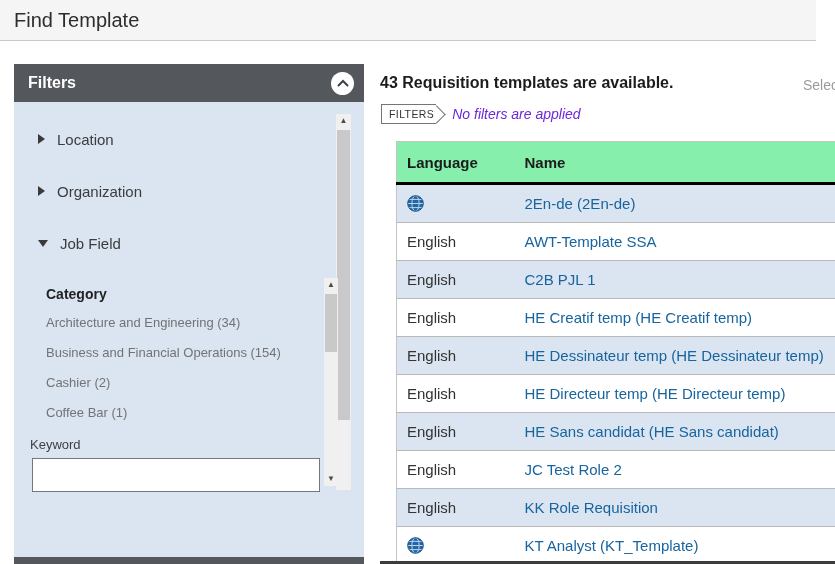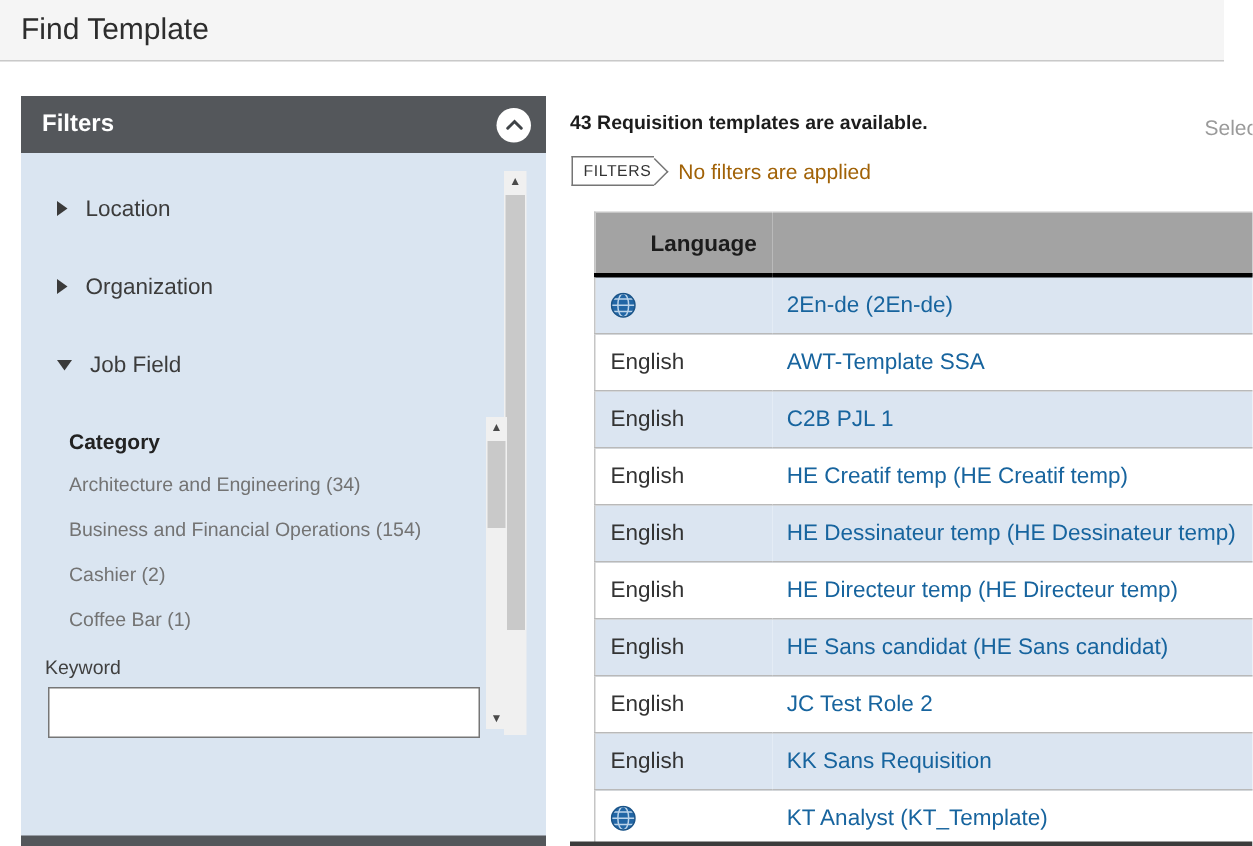--- a/index.html
+++ b/index.html
@@ -65,43 +65,43 @@
     position: absolute; left: 0; width: 100%; height: 14px;
     font-size: 8px; color: #4a4a4a; text-align: center; line-height: 14px;
   }
   .sb-arrow.up { top: 0; }
   .sb-arrow.down { bottom: 0; }
   .sb-thumb { position: absolute; left: 1px; width: calc(100% - 2px); background: #c9c9c9; }
   .sb-outer .sb-thumb { top: 16px; height: 290px; }
   .sb-inner .sb-thumb { top: 16px; height: 58px; }
 
   
-  .summary { position: absolute; left: 380px; top: 74px; font-size: 13px; font-weight: bold; color: #1c1c1c; }
+  .summary { position: absolute; left: 380px; top: 74px; font-size: 16px; font-weight: bold; color: #1c1c1c; }
   .select-link { position: absolute; left: 803px; top: 77px; font-size: 14px; color: #9a9a9a; text-decoration: none; white-space: nowrap; }
 
   .filters-row { position: absolute; left: 381px; top: 104px; display: flex; align-items: center; }
   .filters-tag {
     position: relative; display: inline-block;
     border: 1px solid #757575; border-right: none;
     padding: 3px 2px 3px 7px; font-size: 10.5px; letter-spacing: 0.4px; color: #333;
     margin-right: 16px; background: transparent;
   }
   .filters-tag .tag-point {
     position: absolute; top: 3px; right: -7px; width: 13px; height: 13px;
     background: #ffffff; border-top: 1px solid #757575; border-right: 1px solid #757575;
     transform: rotate(45deg);
   }
   .filters-tag .tag-text { position: relative; z-index: 1; }
-  .filters-status { font-size: 14px; color: #a16207; }
+  .filters-status { font-size: 14px; color: #6d28d9; font-style: italic; }
 
   .table-wrap { position: absolute; left: 396px; top: 141px; width: 620px; }
   table.templates { border-collapse: collapse; width: 620px; table-layout: fixed; background: #fff; border-top: 1px solid #c5c5c5; border-left: 1px solid #c5c5c5; }
   table.templates th {
-    text-align: right; font-size: 15px; font-weight: bold; color: #1c1c1c;
-    padding: 12px 10px 11px 10px; border-bottom: 3px solid #000; background: #a3a3a3;
+    text-align: left; font-size: 15px; font-weight: bold; color: #1c1c1c;
+    padding: 12px 10px 11px 10px; border-bottom: 3px solid #000; background: #86efac;
   }
   table.templates th.col-language { width: 118px; }
   table.templates td {
     font-size: 15px; color: #333; padding: 10px 10px; border-bottom: 1px solid #b9b9b9;
     white-space: nowrap; height: 19px; vertical-align: middle;
   }
   table.templates tr.alt td { background: #dbe5f1; }
   .name-link { color: #17649e; text-decoration: none; text-align: center; }
   .globe { display: block; }
 
@@ -219,21 +219,21 @@
         <tr class="alt">
           <td>English</td>
           <td><a href="#" class="name-link">HE Sans candidat (HE Sans candidat)</a></td>
         </tr>
         <tr>
           <td>English</td>
           <td><a href="#" class="name-link">JC Test Role 2</a></td>
         </tr>
         <tr class="alt">
           <td>English</td>
-          <td><a href="#" class="name-link">KK Sans Requisition</a></td>
+          <td><a href="#" class="name-link">KK Role Requisition</a></td>
         </tr>
         <tr>
           <td>
             <svg class="globe" width="17" height="17" viewBox="0 0 17 17">
               <circle cx="8.5" cy="8.5" r="7.8" fill="#2266a5"></circle>
               <ellipse cx="8.5" cy="8.5" rx="3.6" ry="7.8" fill="none" stroke="#bcd4ea" stroke-width="1"></ellipse>
               <path d="M0.7 8.5 h15.6 M1.9 4.4 h13.2 M1.9 12.6 h13.2" stroke="#bcd4ea" stroke-width="1" fill="none"></path>
               <circle cx="8.5" cy="8.5" r="7.8" fill="none" stroke="#1b5488" stroke-width="1"></circle>
             </svg>
           </td>

